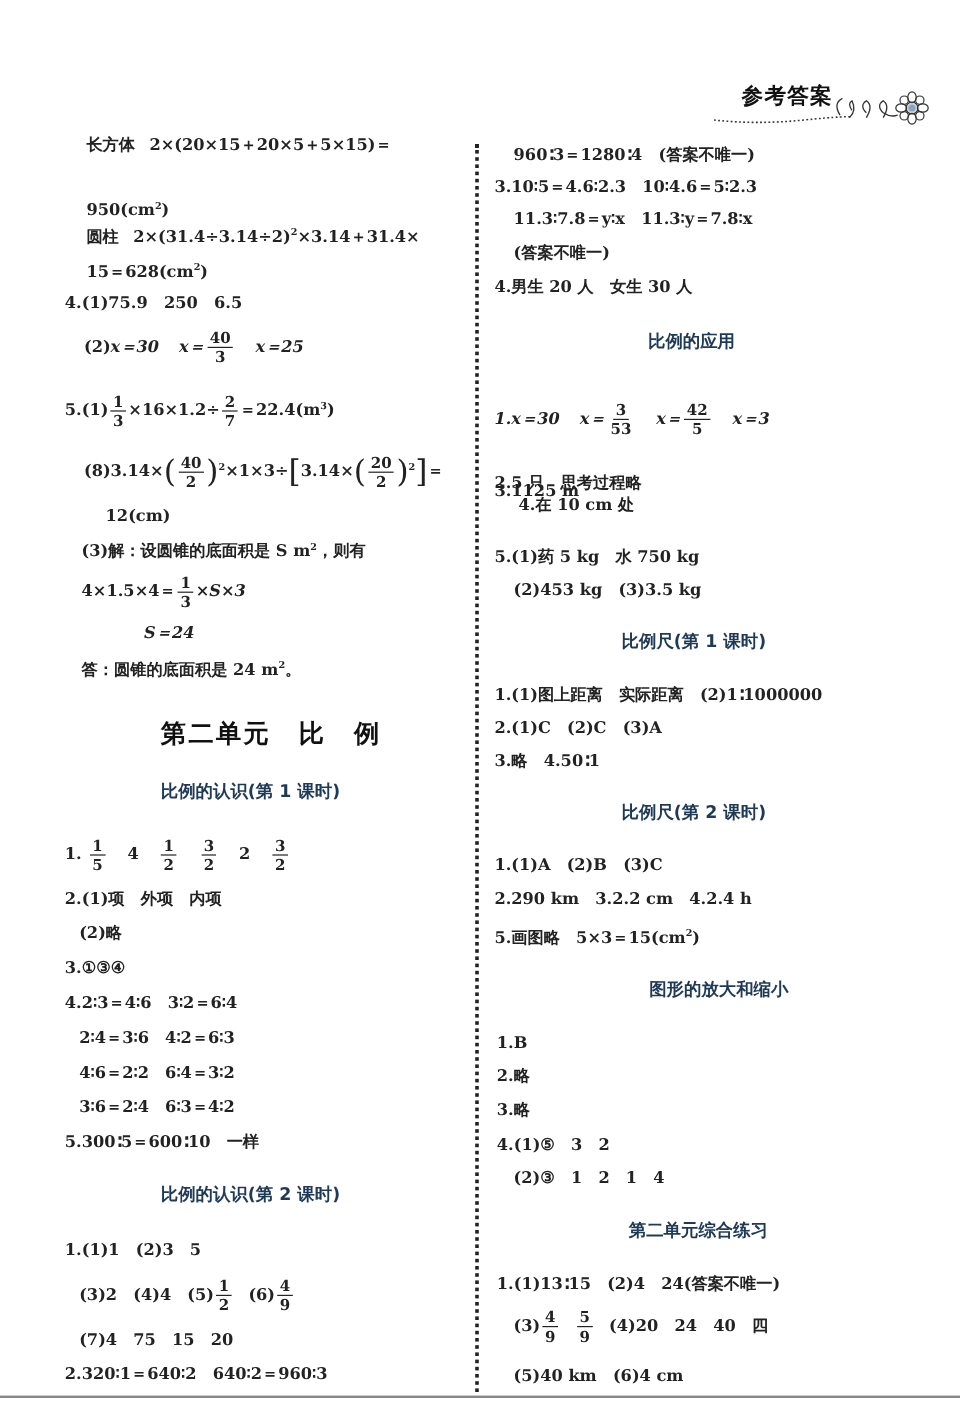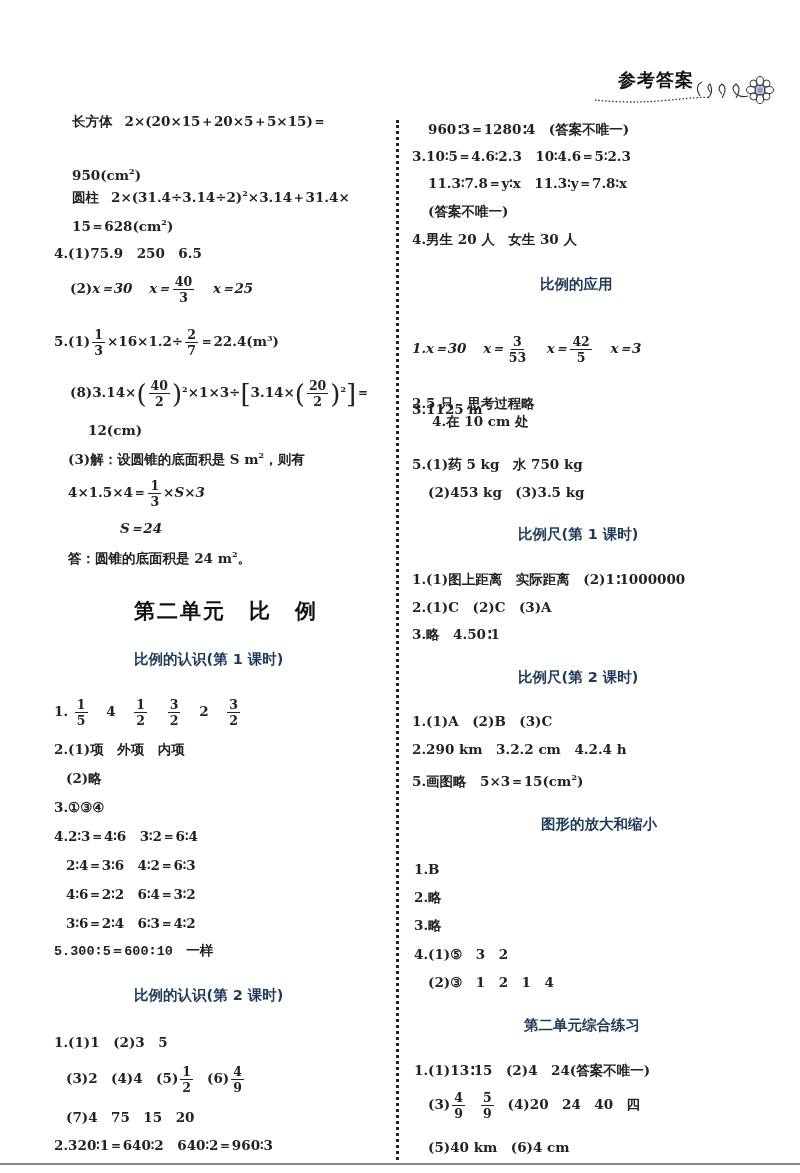--- a/index.html
+++ b/index.html
@@ -139,21 +139,21 @@
           <span class="den">2</span>
         </span>
     </div>
     <div class="line" style="left:54px;top:740px;">2.(1)项　外项　内项</div>
     <div class="line" style="left:66px;top:769px;">(2)略</div>
     <div class="line" style="left:54px;top:798px;">3.①③④</div>
     <div class="line" style="left:54px;top:827px;">4.2∶3＝4∶6　3∶2＝6∶4</div>
     <div class="line" style="left:66px;top:856px;">2∶4＝3∶6　4∶2＝6∶3</div>
     <div class="line" style="left:66px;top:885px;">4∶6＝2∶2　6∶4＝3∶2</div>
     <div class="line" style="left:66px;top:914px;">3∶6＝2∶4　6∶3＝4∶2</div>
-    <div class="line" style="left:54px;top:943px;font-family:Liberation Mono, monospace;">5.300∶5＝600∶10　一样</div>
+    <div class="line" style="left:54px;top:943px;">5.300∶5＝600∶10　一样</div>
 
     <div class="h-sec" style="left:134px;top:986px;">比例的认识(第 2 课时)</div>
 
     <div class="line" style="left:54px;top:1033px;">1.(1)1　(2)3　5</div>
     <div class="line" style="left:66px;top:1064px;">
       <span>(3)2　(4)4　(5)</span><span class="frac">
           <span class="num">1</span>
           <span class="den">2</span>
         </span><span class="gap"></span><span>(6)</span><span class="frac">
           <span class="num">4</span>

